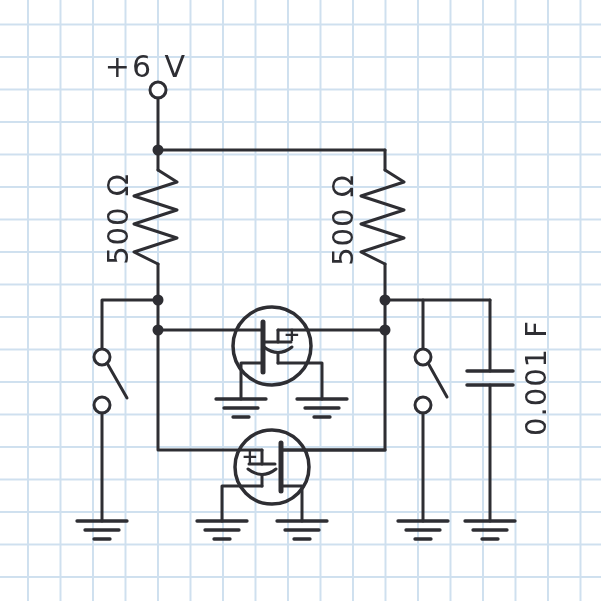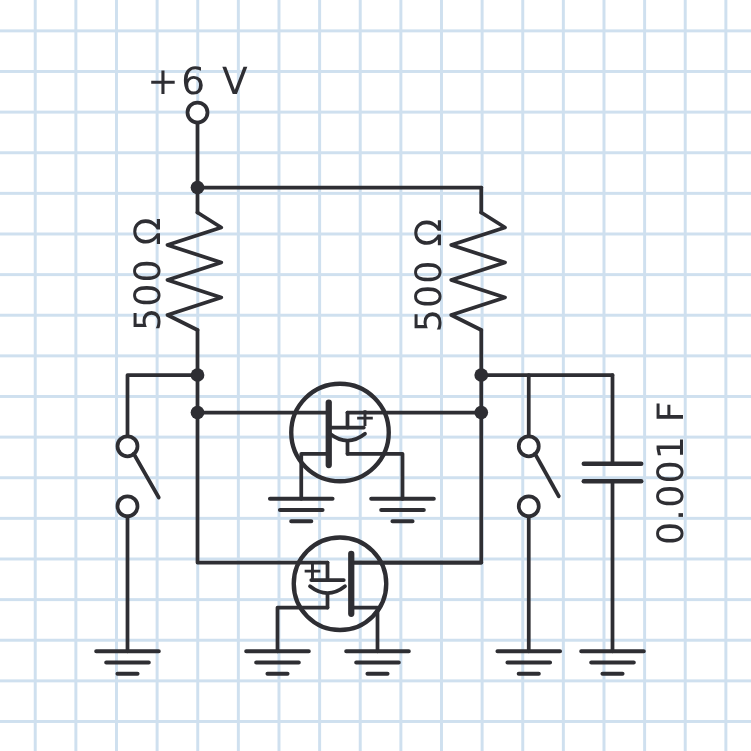--- a/index.html
+++ b/index.html
@@ -129,21 +129,21 @@
 
     <g fill="#2e2e33" stroke="none">
       <circle cx="158" cy="150" r="5.5"></circle>
       <circle cx="158" cy="300" r="5.5"></circle>
       <circle cx="158" cy="330" r="5.5"></circle>
       <circle cx="385" cy="300" r="5.5"></circle>
       <circle cx="385" cy="330" r="5.5"></circle>
     </g>
   </svg>
 
-  <div class="lbl supply" style="left:159px;top:66px;">+6 V</div>
+  <div class="lbl supply" style="left:146px;top:66px;">+6 V</div>
 
   <div class="lbl rot" style="left:118px;top:219px;">500 Ω</div>
 
   <div class="lbl rot" style="left:343px;top:220px;">500 Ω</div>
 
   <div class="lbl rot" style="left:536px;top:378px;">0.001 F</div>
 
 </div>
 
 </body></html>

